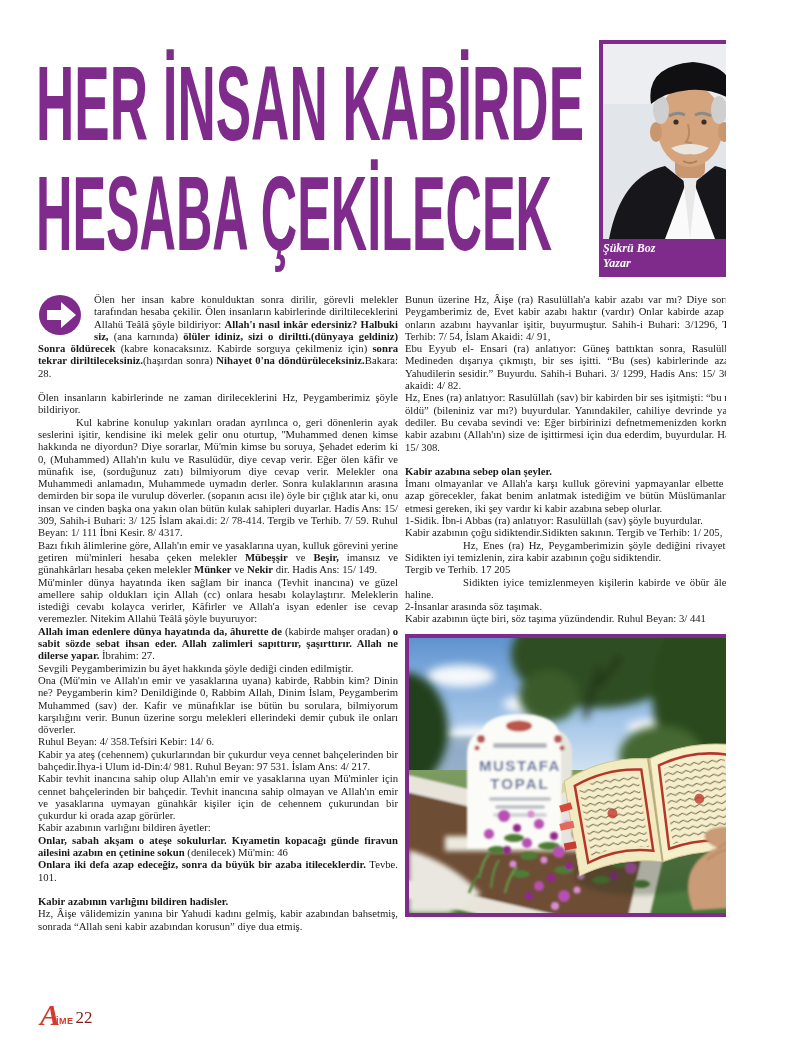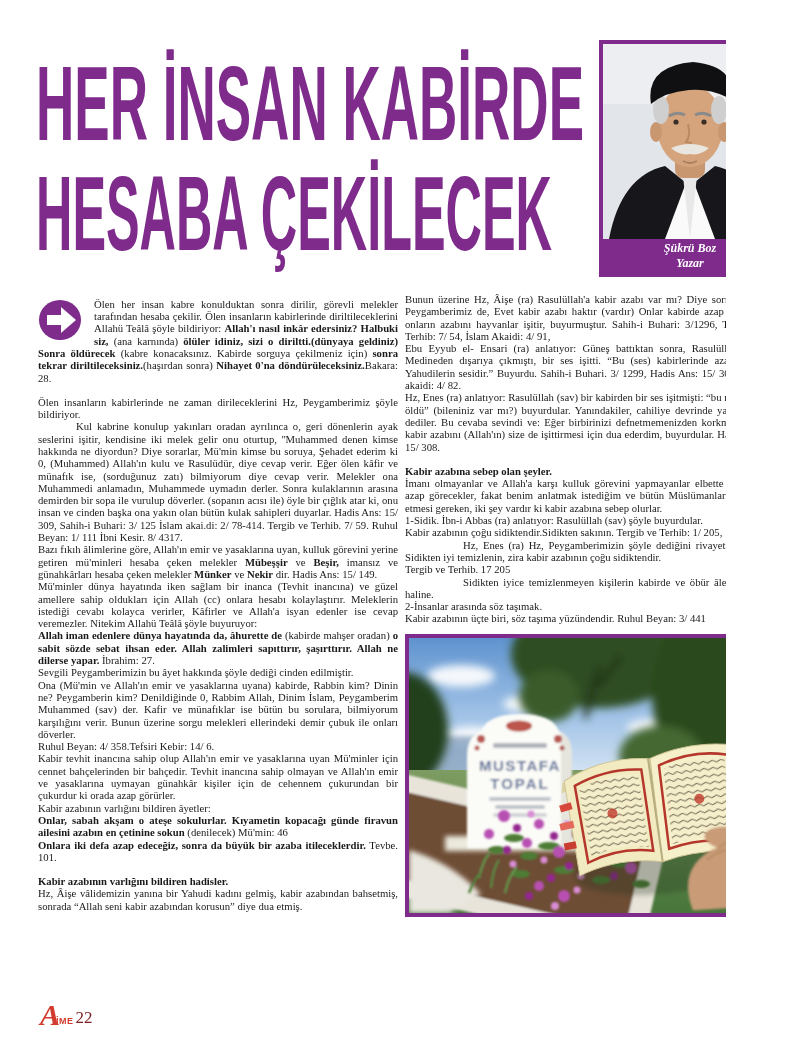--- a/index.html
+++ b/index.html
@@ -6,25 +6,25 @@
   .page{position:relative;width:726px;height:1056px;background:#ffffff;overflow:hidden;
         font-family:"Liberation Serif", serif;color:#1a1a1a;}
 
   
   .title-block{position:absolute;left:36px;top:28px;width:556px;height:254px;}
 
   
   .author-box{position:absolute;left:599px;top:40px;width:182px;height:237px;
               border:4px solid #7e2b8c;box-sizing:border-box;background:#fff;}
   .author-photo{width:100%;height:195px;overflow:hidden;background:linear-gradient(#eef0f3,#d5d9dd);}
-  .author-caption{width:100%;height:34px;background:#7e2b8c;color:#fff;text-align:center;
+  .author-caption{width:100%;height:34px;background:#7e2b8c;color:#fff;text-align:left;
                   font-weight:bold;font-style:italic;font-size:12px;line-height:15px;padding-top:2px;box-sizing:border-box;}
 
   
-  .columns{position:absolute;left:38px;top:293px;width:727px;display:flex;gap:7px;align-items:center;}
+  .columns{position:absolute;left:38px;top:293px;width:727px;display:flex;gap:7px;}
   .col{width:360px;font-size:10.7px;line-height:12.3px;text-align:justify;}
   .para{margin:0;}
   .para.gap{margin-top:12px;}
   .para.indent{text-indent:38px;}
   .para.indent2{text-indent:58px;}
   .rb{font-weight:bold;}
   .ri{}
   .arrow-float{float:left;width:50px;height:36px;margin:1px 6px 2px 0;}
 
   
@@ -99,20 +99,21 @@
       </span>
     <p class="para"><span>Ölen her insan kabre konulduktan sonra dirilir, görevli melekler tarafından hesaba çekilir. Ölen insanların kabirlerinde diriltileceklerini Allahü Teâlâ şöyle bildiriyor: </span><span class="rb">Allah'ı nasıl inkâr edersiniz? Halbuki siz, </span><span>(ana karnında) </span><span class="rb">ölüler idiniz, sizi o diriltti.(dünyaya geldiniz) Sonra öldürecek </span><span>(kabre konacaksınız. Kabirde sorguya çekilmeniz için) </span><span class="rb">sonra tekrar diriltileceksiniz.</span><span>(haşırdan sonra) </span><span class="rb">Nihayet 0'na döndürüleceksiniz.</span><span>Bakara: 28.</span></p>
         <p class="para gap"><span>Ölen insanların kabirlerinde ne zaman dirileceklerini Hz, Peygamberimiz şöyle bildiriyor.</span></p>
         <p class="para indent"><span class="ri">Kul kabrine konulup yakınları oradan ayrılınca o, geri dönenlerin ayak seslerini işitir, kendisine iki melek gelir onu oturtup, ''Muhammed denen kimse hakkında ne diyordun? Diye sorarlar, Mü'min kimse bu soruya, Şehadet ederim ki 0, </span><span>(Muhammed) </span><span class="ri">Allah'ın kulu ve Rasulüdür, diye cevap verir. Eğer ölen kâfir ve münafık ise, </span><span>(sorduğunuz zatı) </span><span class="ri">bilmiyorum diye cevap verir. Melekler ona Muhammedi anlamadın, Muhammede uymadın derler. Sonra kulaklarının arasına demirden bir sopa ile vurulup döverler. </span><span>(sopanın acısı ile) </span><span class="ri">öyle bir çığlık atar ki, onu insan ve cinden başka ona yakın olan bütün kulak sahipleri duyarlar. </span><span>Hadis Ans: 15/ 309, Sahih-i Buhari: 3/ 125  İslam akai.di: 2/ 78-414. Tergib ve Terhib. 7/ 59. Ruhul Beyan: 1/ 111 İbni Kesir. 8/ 4317.</span></p>
         <p class="para"><span>Bazı fıkıh âlimlerine göre, Allah'ın emir ve yasaklarına uyan, kulluk görevini yerine getiren mü'minleri hesaba çeken melekler </span><span class="rb">Mübeşşir</span><span> ve </span><span class="rb">Beşir,</span><span> imansız ve günahkârları hesaba çeken melekler </span><span class="rb">Münker</span><span> ve </span><span class="rb">Nekir</span><span> dir. Hadis Ans: 15/ 149.</span></p>
         <p class="para"><span>Mü'minler dünya hayatında iken sağlam bir inanca (Tevhit inancına) ve güzel amellere sahip oldukları için Allah (cc) onlara hesabı kolaylaştırır. Meleklerin istediği cevabı kolayca verirler, Kâfirler ve Allah'a isyan edenler ise cevap veremezler. Nitekim Allahü Teâlâ şöyle buyuruyor:</span></p>
         <p class="para"><span class="rb">Allah iman edenlere dünya hayatında da, âhurette de </span><span>(kabirde mahşer oradan) </span><span class="rb">o sabit sözde sebat ihsan eder. Allah zalimleri sapıttırır, şaşırttırır. Allah ne dilerse yapar. </span><span>İbrahim: 27.</span></p>
         <p class="para"><span>Sevgili Peygamberimizin bu âyet hakkında şöyle dediği cinden edilmiştir.</span></p>
         <p class="para"><span>Ona (Mü'min ve Allah'ın emir ve yasaklarına uyana) kabirde, </span><span class="ri">Rabbin kim? Dinin ne? Peygamberin kim? Denildiğinde 0, Rabbim Allah, Dinim İslam, Peygamberim Muhammed (sav) der. Kafir ve münafıklar ise bütün bu sorulara, bilmiyorum karşılığını verir. Bunun üzerine sorgu melekleri ellerindeki demir çubuk ile onları döverler.</span></p>
         <p class="para"><span>Ruhul Beyan: 4/ 358.Tefsiri Kebir: 14/ 6.</span></p>
+        <p class="para"><span class="ri">Kabir ya ateş </span><span>(cehennem) </span><span class="ri">çukurlarından bir çukurdur veya cennet bahçelerinden bir bahçedir.</span><span>İhya-i Ulum id-Din:4/ 981. Ruhul Beyan: 97 531. İslam Ans: 4/ 217.</span></p>
         <p class="para"><span>Kabir tevhit inancına sahip olup Allah'ın emir ve yasaklarına uyan Mü'minler için cennet bahçelerinden bir bahçedir. Tevhit inancına sahip olmayan ve Allah'ın emir ve yasaklarına uymayan günahkâr kişiler için de cehennem çukurundan bir çukurdur ki orada azap görürler.</span></p>
         <p class="para"><span>Kabir azabının varlığını bildiren âyetler:</span></p>
         <p class="para"><span class="rb">Onlar, sabah akşam o ateşe sokulurlar. Kıyametin kopacağı günde firavun ailesini azabın en çetinine sokun </span><span>(denilecek) Mü'min: 46</span></p>
         <p class="para"><span class="rb">Onlara iki defa azap edeceğiz, sonra da büyük bir azaba itileceklerdir. </span><span>Tevbe. 101.</span></p>
         <p class="para gap"><span class="rb">Kabir azabının varlığını bildiren hadisler.</span></p>
         <p class="para"><span>Hz, Âişe vâlidemizin yanına bir Yahudi kadını gelmiş, kabir azabından bahsetmiş, sonrada “Allah seni kabir azabından korusun” diye dua etmiş.</span></p>
       </div>
 
     <div class="col">
       <div id="col-right">

